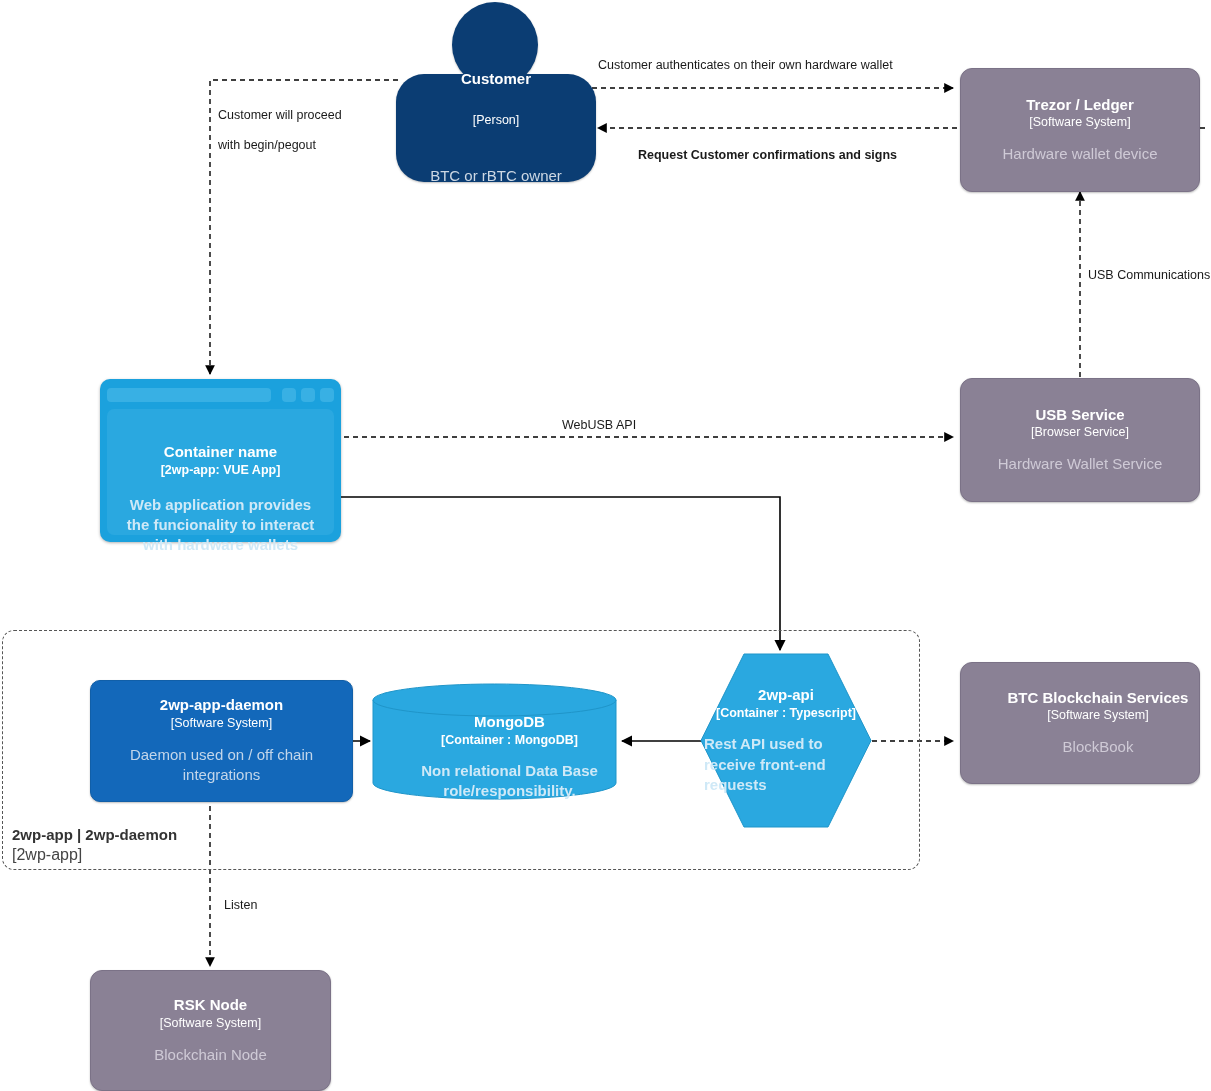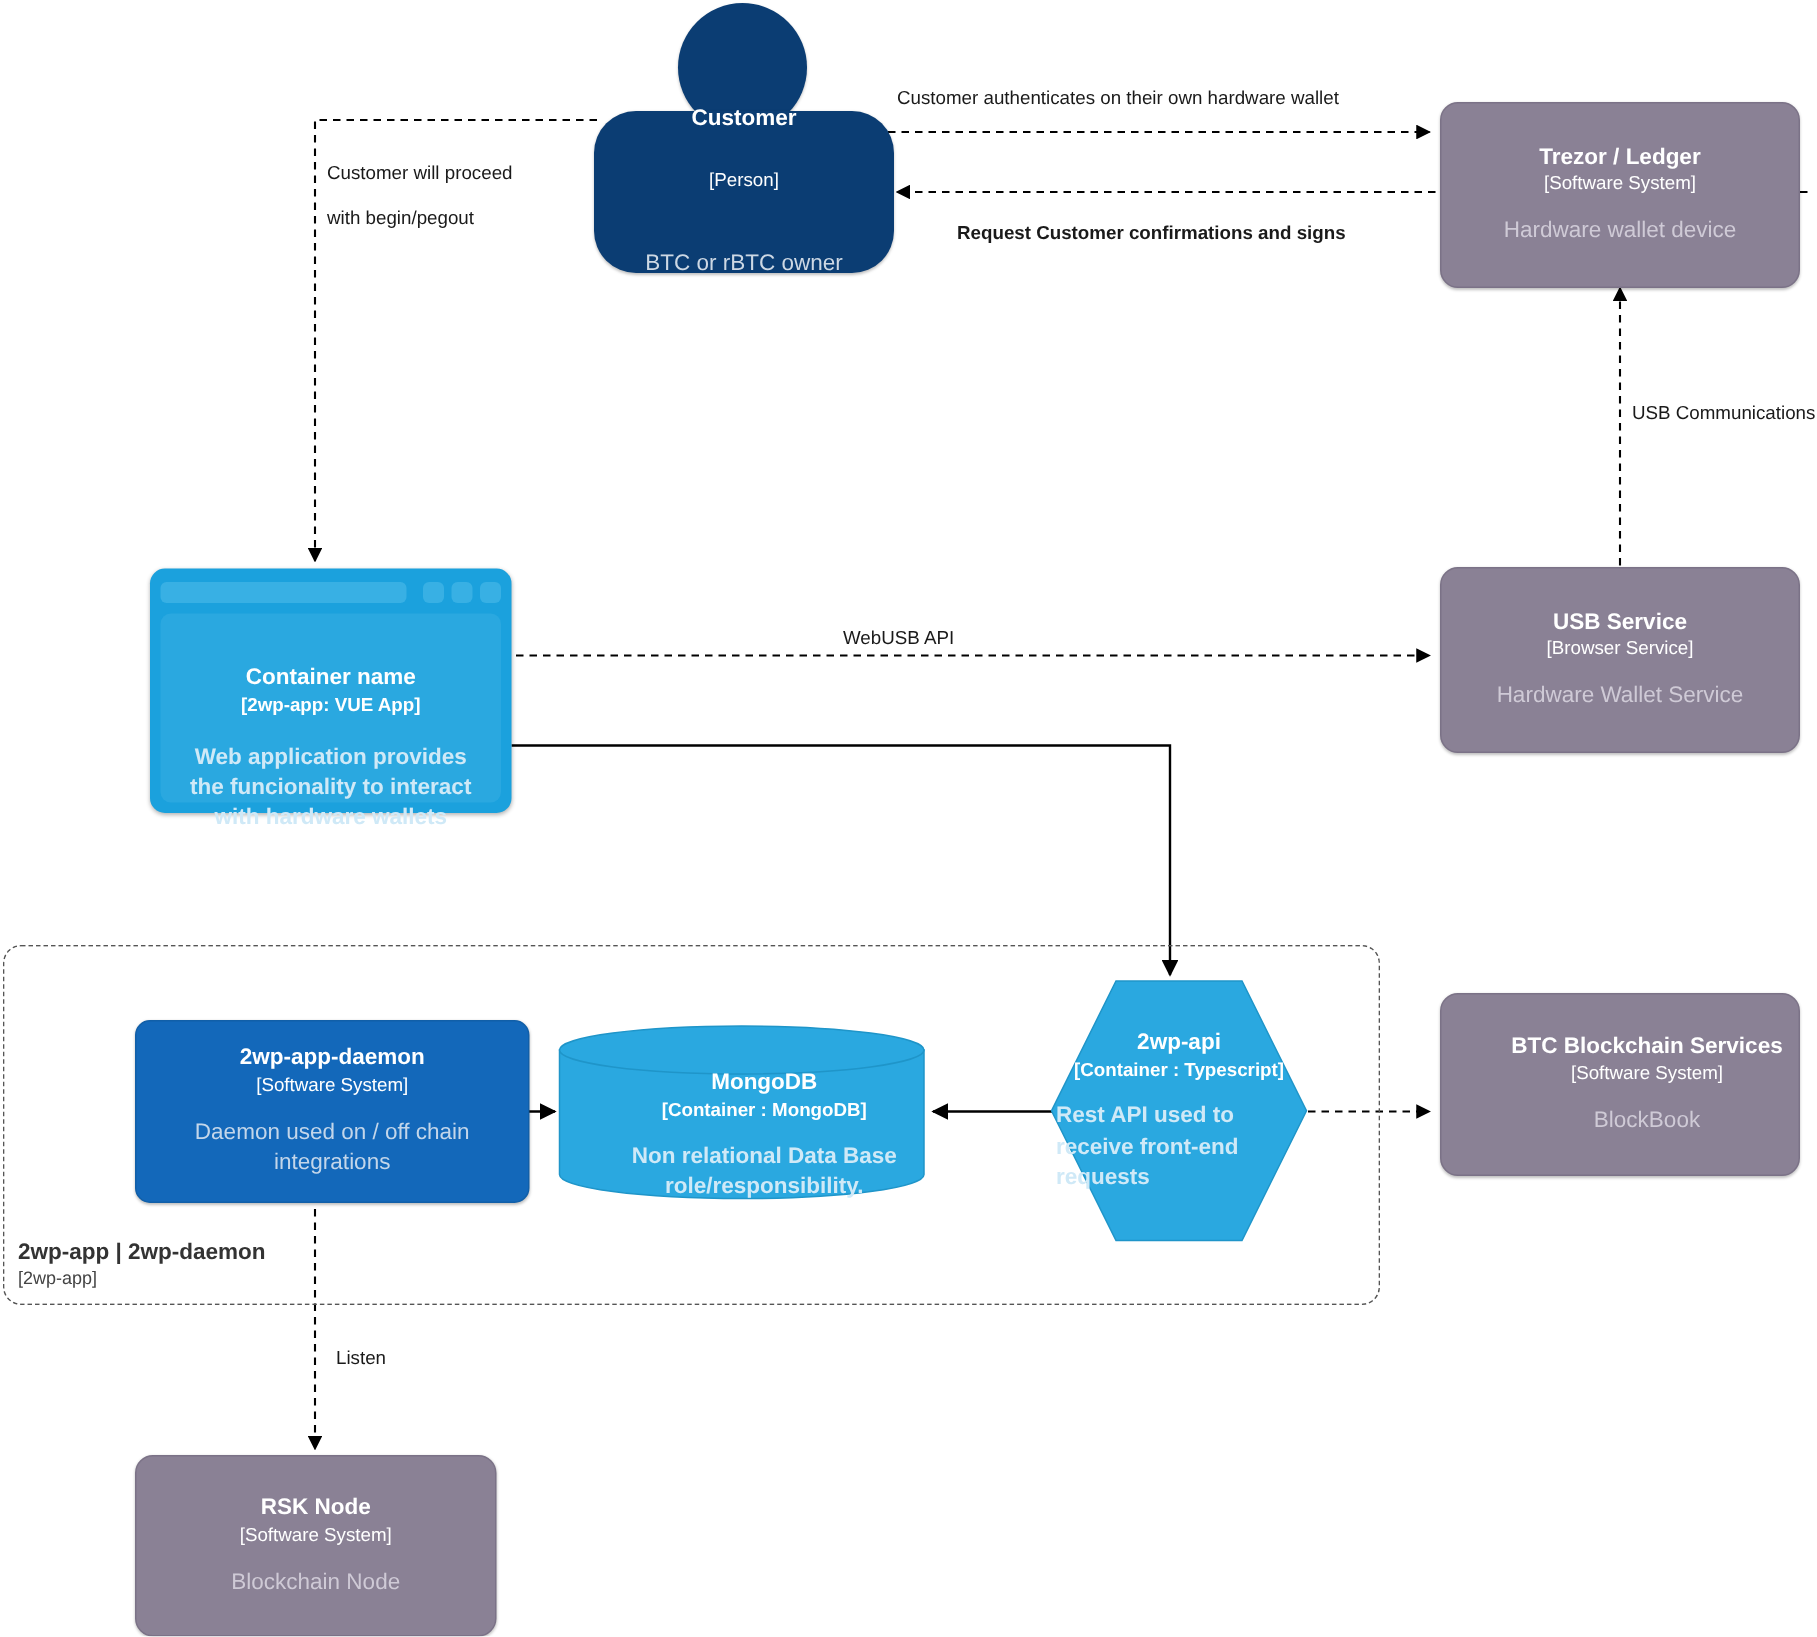--- a/index.html
+++ b/index.html
@@ -52,21 +52,21 @@
   .cylwrap{position:absolute;}
   .cylwrap svg{position:absolute;left:0;top:0;}
   .cylwrap .cyltext{position:absolute;left:0;top:0;width:100%;height:100%;
        display:flex;flex-direction:column;align-items:center;justify-content:center;text-align:center;}
   .cylwrap .n-desc{font-weight:bold;color:#cfe9f7;padding:0 6px;margin-top:12px;}
 
   
   .boundary{position:absolute;border:1.6px dashed #555555;border-radius:12px;box-sizing:border-box;}
   .boundary-label{position:absolute;text-align:left;}
   .boundary-label .b-name{font-size:15px;font-weight:bold;color:#333333;line-height:1.3;}
-  .boundary-label .b-tech{font-size:12px;color:#444444;line-height:1.3;}
+  .boundary-label .b-tech{font-size:16px;color:#444444;line-height:1.3;}
 
   
   #edges{position:absolute;left:0;top:0;width:1211px;height:1091px;pointer-events:none;}
   .edge-label{position:absolute;font-size:12.5px;color:#1a1a1a;white-space:nowrap;line-height:1.5;}
 </style>
 </head>
 <body>
 
 <div id="canvas">
 

